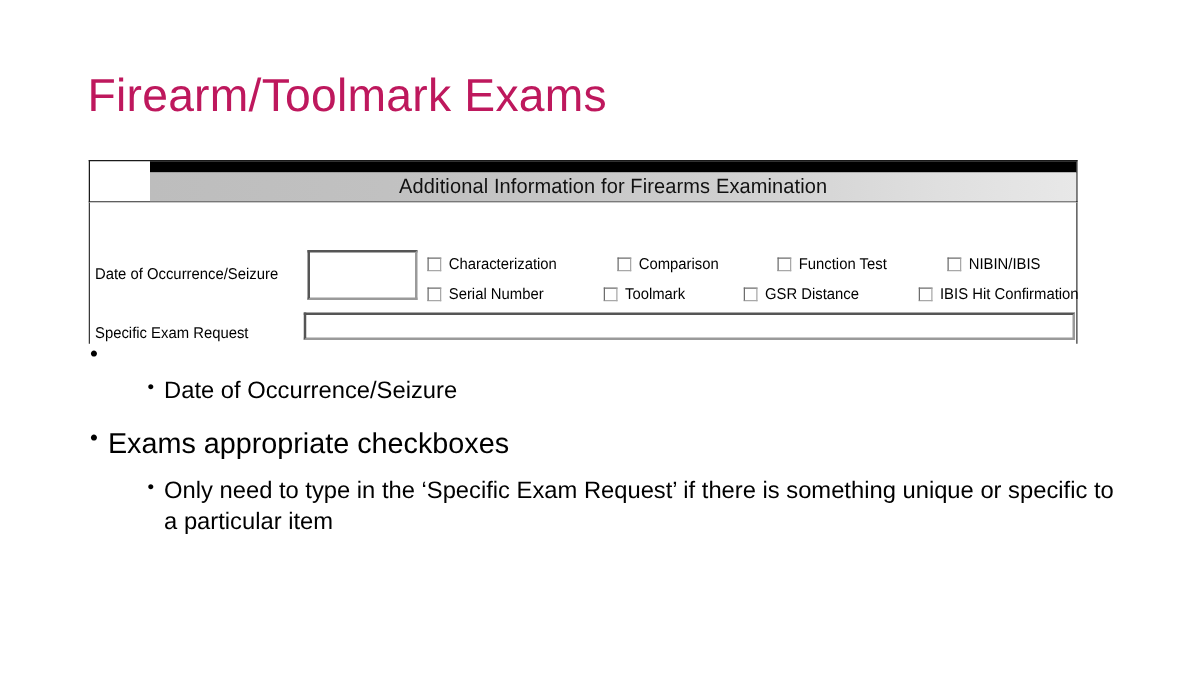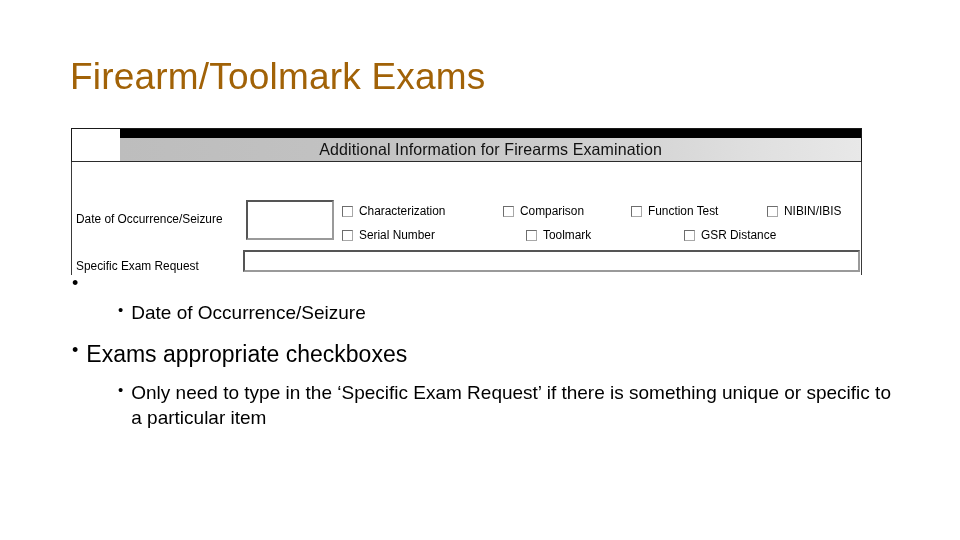--- a/index.html
+++ b/index.html
@@ -17,21 +17,21 @@
   }
 
   
   #slide-title {
     position: absolute;
     left: 70px;
     top: 56px;
     font-size: 37px;
     font-weight: 400;
     letter-spacing: 0.2px;
-    color: #a16207;
+    color: #be185d;
     white-space: nowrap;
   }
 
   
   #form-figure {
     position: absolute;
     left: 71px;
     top: 128px;
     width: 791px;
   }
@@ -125,21 +125,21 @@
     align-items: center;
     height: 24px;
     gap: 44px;
   }
   .cb-cell {
     display: flex;
     align-items: center;
     white-space: nowrap;
   }
   .cb-col-0 { width: 131px; }
-  .cb-col-1 { width: 114px; margin-left: 9px; }
+  .cb-col-1 { width: 114px; }
   .cb-col-2 { width: 113px; }
   .cb-col-3 { width: 184px; }
 
   .cb-box {
     width: 11px;
     height: 11px;
     background: #ffffff;
     border-top: 1px solid #6d6d6d;
     border-left: 1px solid #6d6d6d;
     border-right: 1px solid #ararara;
@@ -240,20 +240,24 @@
           <span class="cb-label">Serial Number</span>
         </div>
         <div class="cb-cell cb-col-1">
           <span class="cb-box"></span>
           <span class="cb-label">Toolmark</span>
         </div>
         <div class="cb-cell cb-col-2">
           <span class="cb-box"></span>
           <span class="cb-label">GSR Distance</span>
         </div>
+        <div class="cb-cell cb-col-3">
+          <span class="cb-box"></span>
+          <span class="cb-label">IBIS Hit Confirmation</span>
+        </div>
       </div>
 
     </div>
 
     <div class="field-label" id="label-specific">Specific Exam Request</div>
     <div class="text-input" id="input-specific"></div>
 
   </div>
 </div>
 

